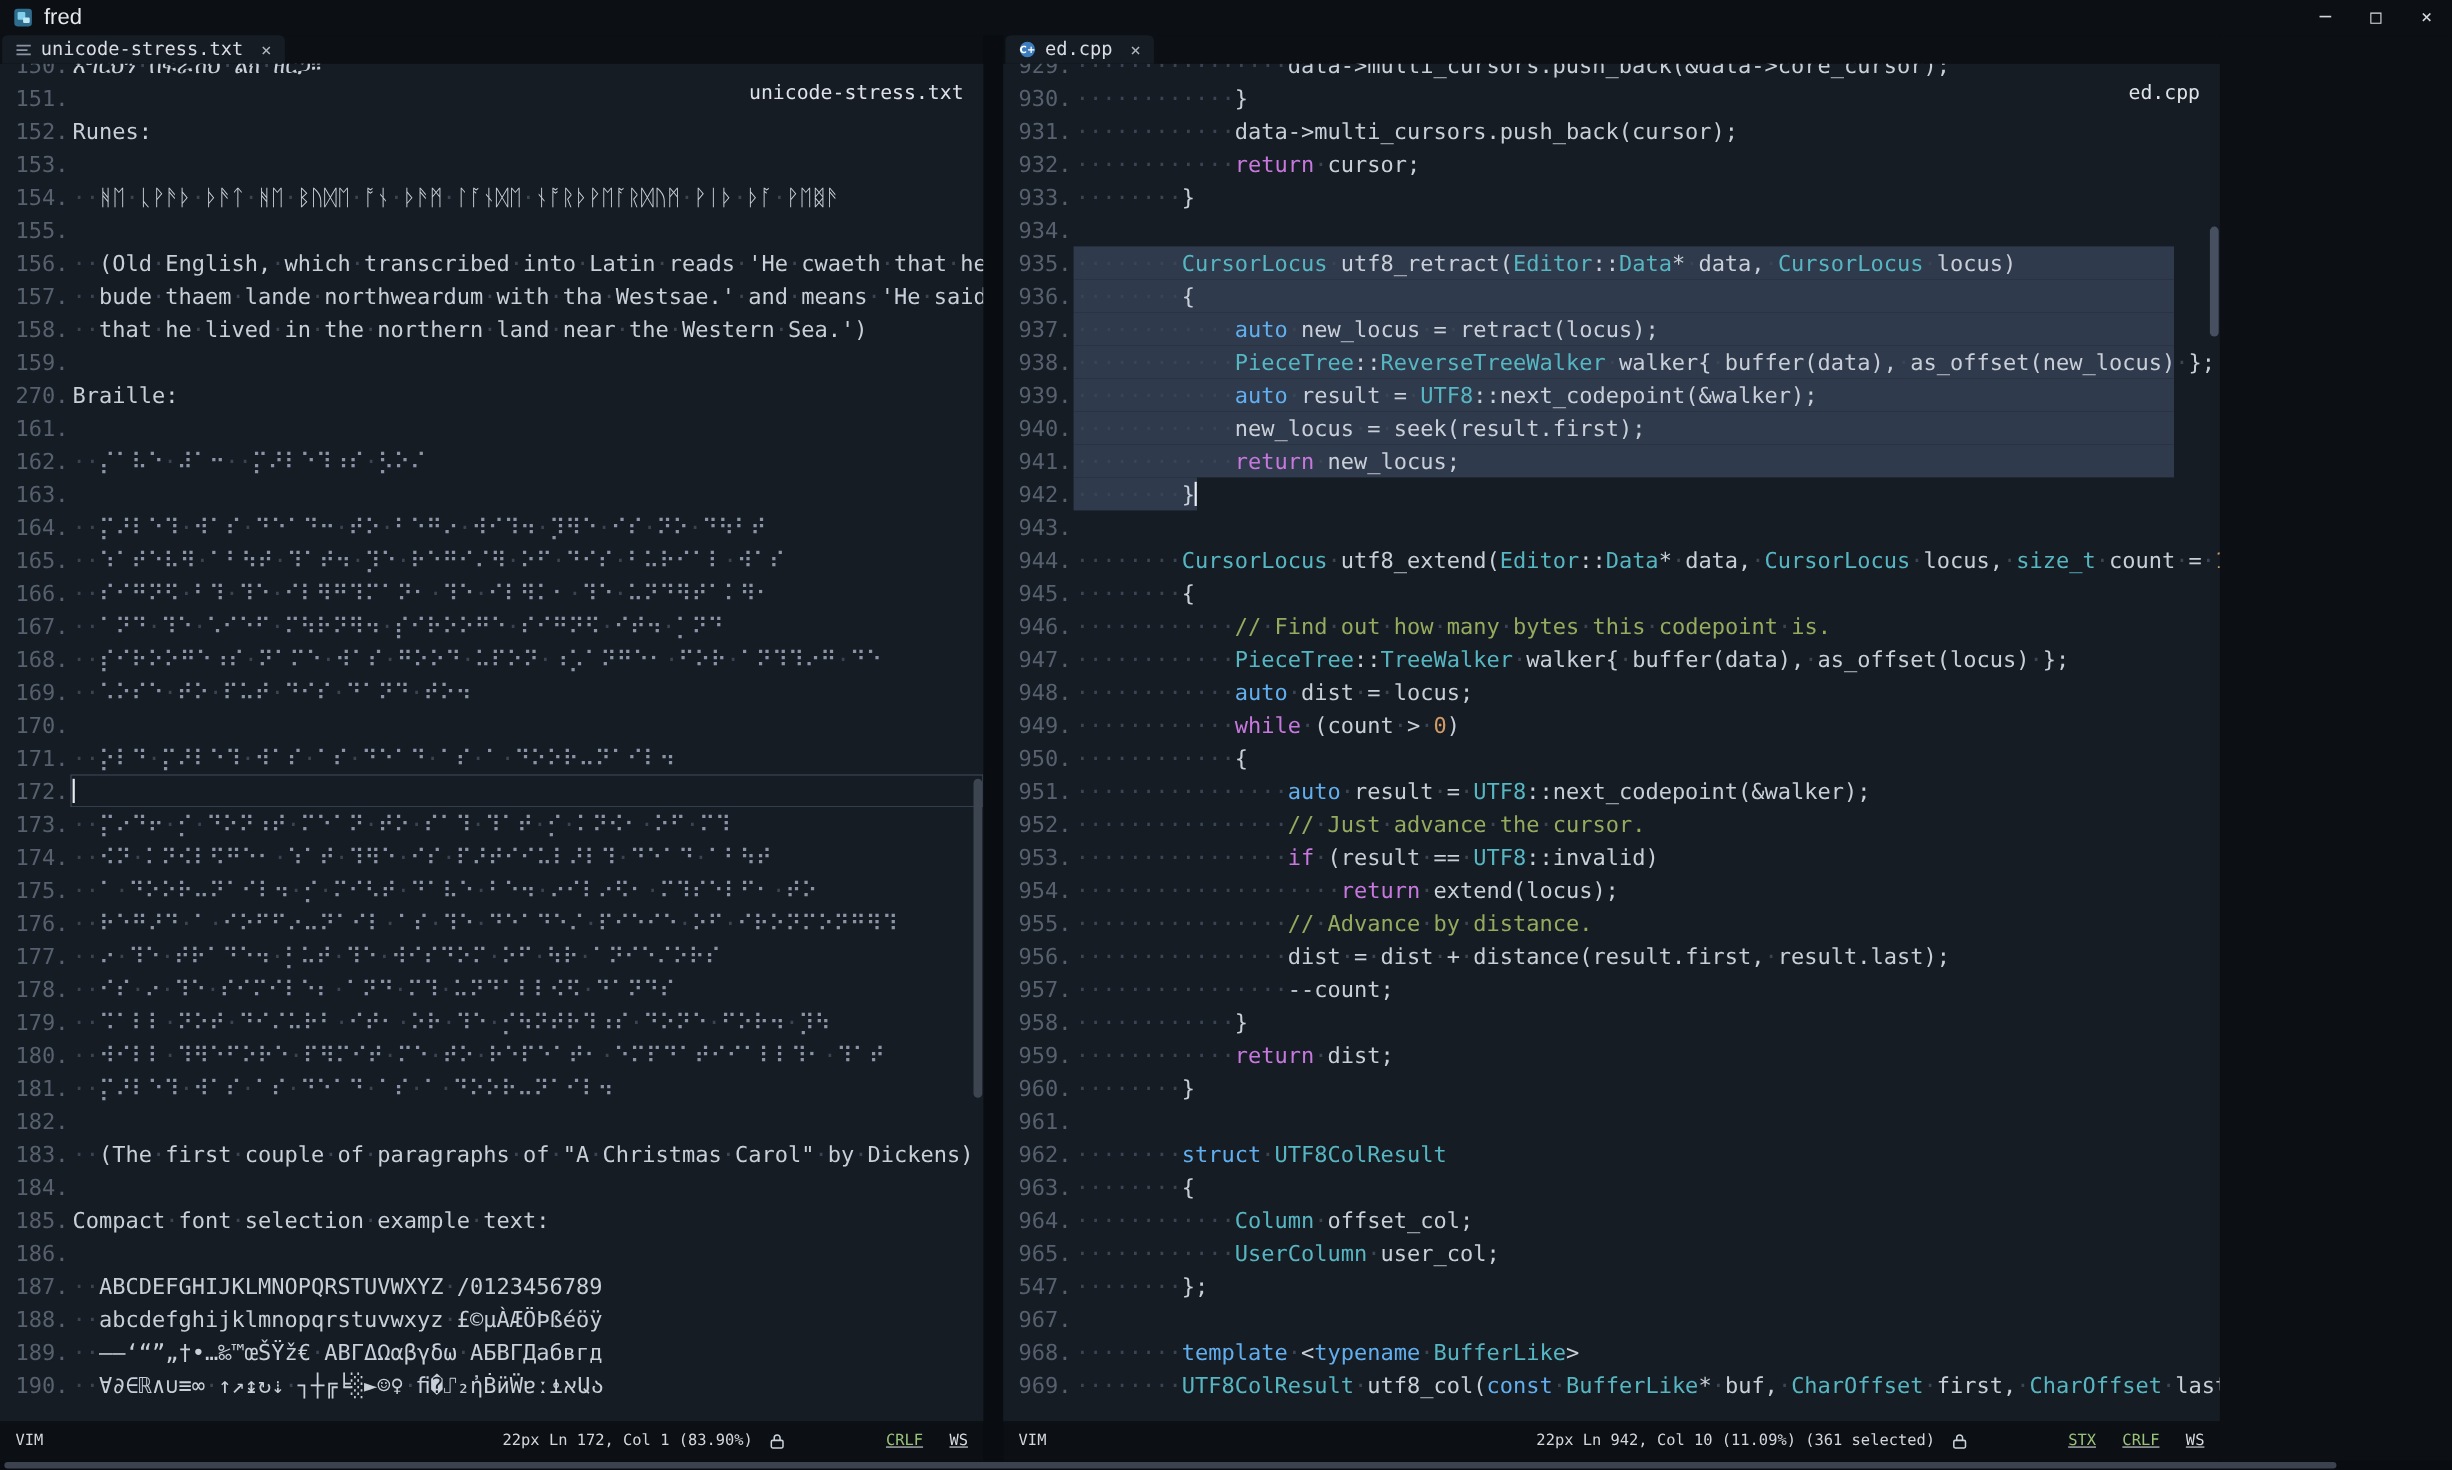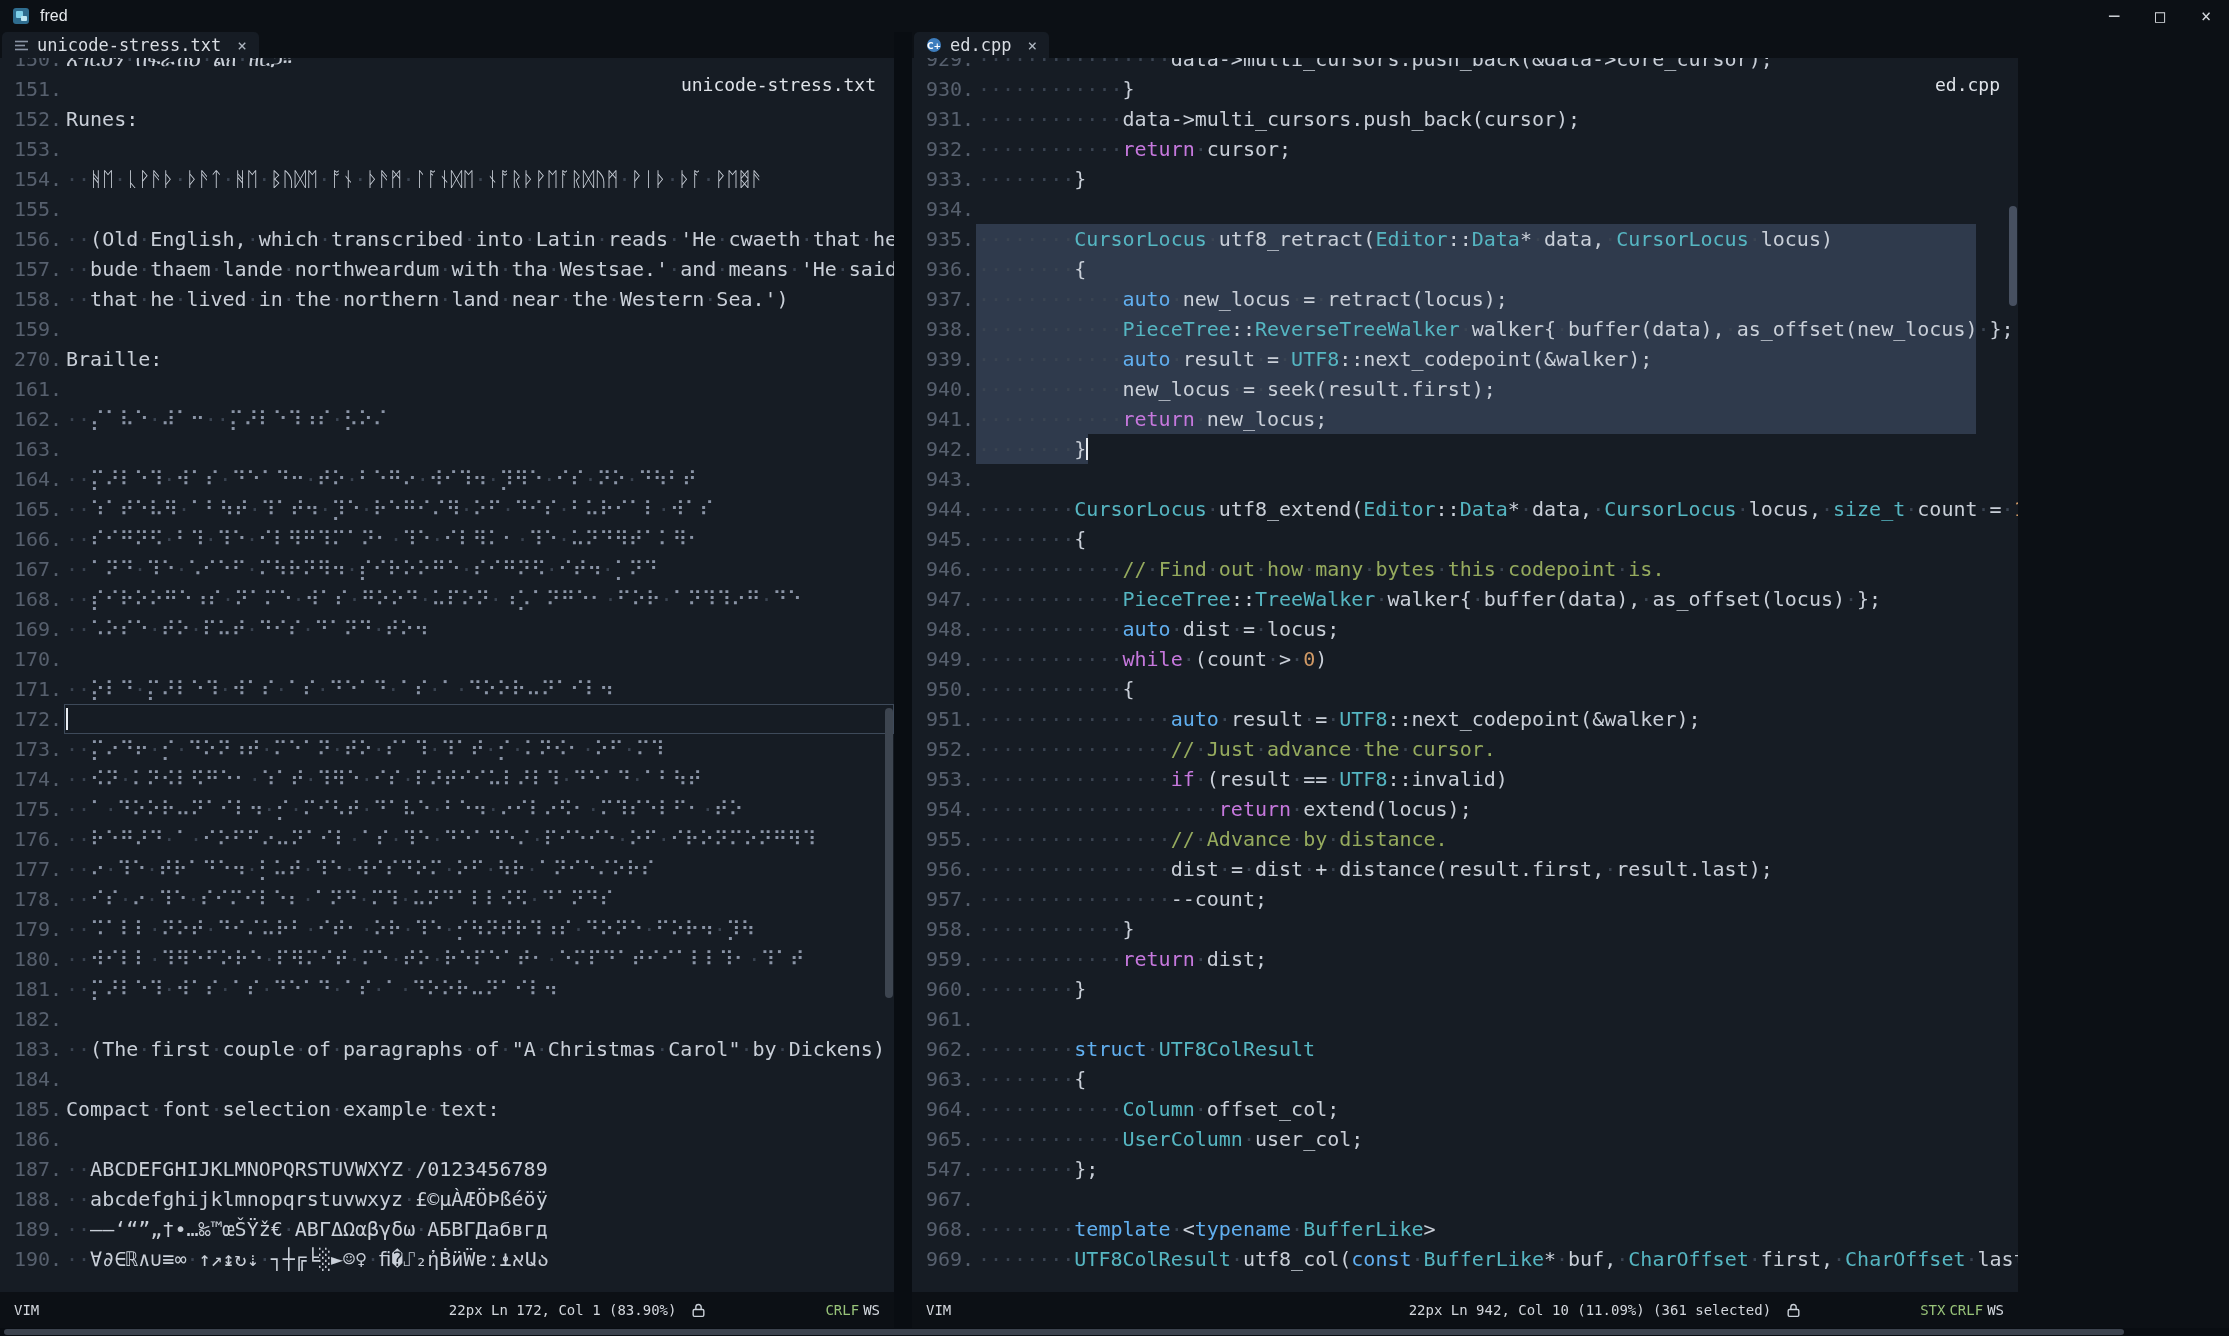--- a/index.html
+++ b/index.html
@@ -5,21 +5,21 @@
   html,body{margin:0;padding:0;}
   body{
     width:2229px;height:1336px;overflow:hidden;position:relative;
     background:#0c1015;
     font-family:"DejaVu Sans Mono","DejaVu Sans",monospace;
     -webkit-user-select:none;
   }
   
   .titlebar{height:32px;display:flex;align-items:center;background:#0c1015;color:#e3e6ea;}
   .app-icon{margin:0 10px 0 12px;display:flex;}
-  .title{font-family:"Liberation Sans",sans-serif;font-size:16px;color:#e6e9ed;}
+  .title{font-family:"Liberation Sans",sans-serif;font-size:20px;color:#e6e9ed;}
   .win-controls{margin-left:auto;display:flex;height:100%;}
   .win-btn{width:46px;height:100%;display:flex;align-items:center;justify-content:center;
            font-size:17px;color:#d5d8dd;}
   
   .main{display:flex;height:1296px;}
   .pane{display:flex;flex-direction:column;}
   .pane-left{width:894px;}
   .pane-right{width:1106px;}
   .divider{width:18px;background:#090d12;}
   
@@ -55,21 +55,21 @@
   .pane-left .vthumb{top:650px;height:290px;}
   .pane-right .vthumb{top:148px;height:100px;background:#475060;}
   .bottom-scroll{position:absolute;left:0;bottom:0;width:2229px;height:8px;background:#090d12;}
   .hthumb{position:absolute;left:4px;top:1px;height:6px;width:2120px;border-radius:3px;background:#3c434e;}
   
   .statusbar{height:36px;background:#0c1015;display:flex;align-items:center;
              font-size:14px;color:#d3d7dd;padding:0 14px;box-sizing:border-box;}
   .mode{color:#d3d7dd;}
   .pos{margin-left:auto;}
   .lock{display:flex;margin-left:14px;}
-  .flags{margin-left:118px;display:flex;gap:4px;}
+  .flags{margin-left:90px;display:flex;gap:24px;text-decoration:underline;}
   .flag-crlf,.flag-stx{color:var(--status_green,#98c379);}
   .flag-ws{color:#d7dce2;}
 </style>
 </head>
 <body>
 
 <div class="titlebar">
   <span class="app-icon">
     <svg width="18" height="18" viewBox="0 0 18 18">
       <rect x="1" y="1" width="16" height="16" rx="3" fill="#2f6d8f"></rect>

